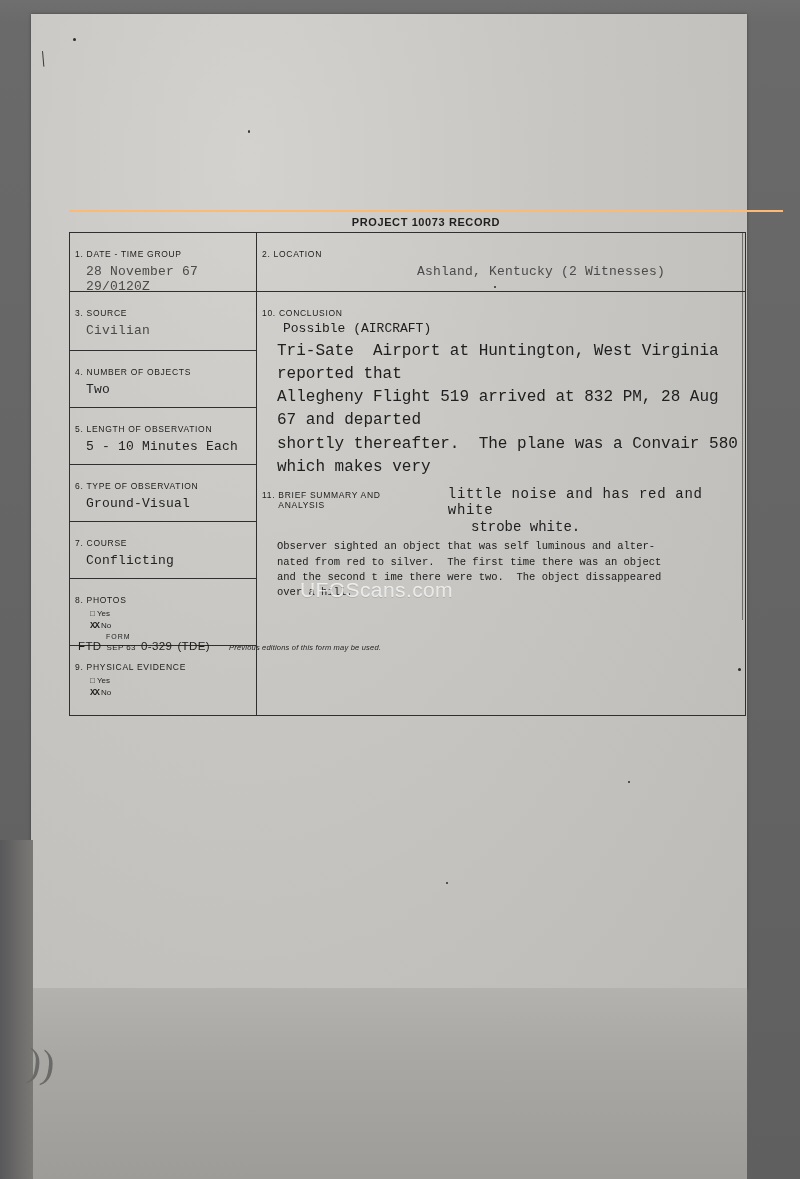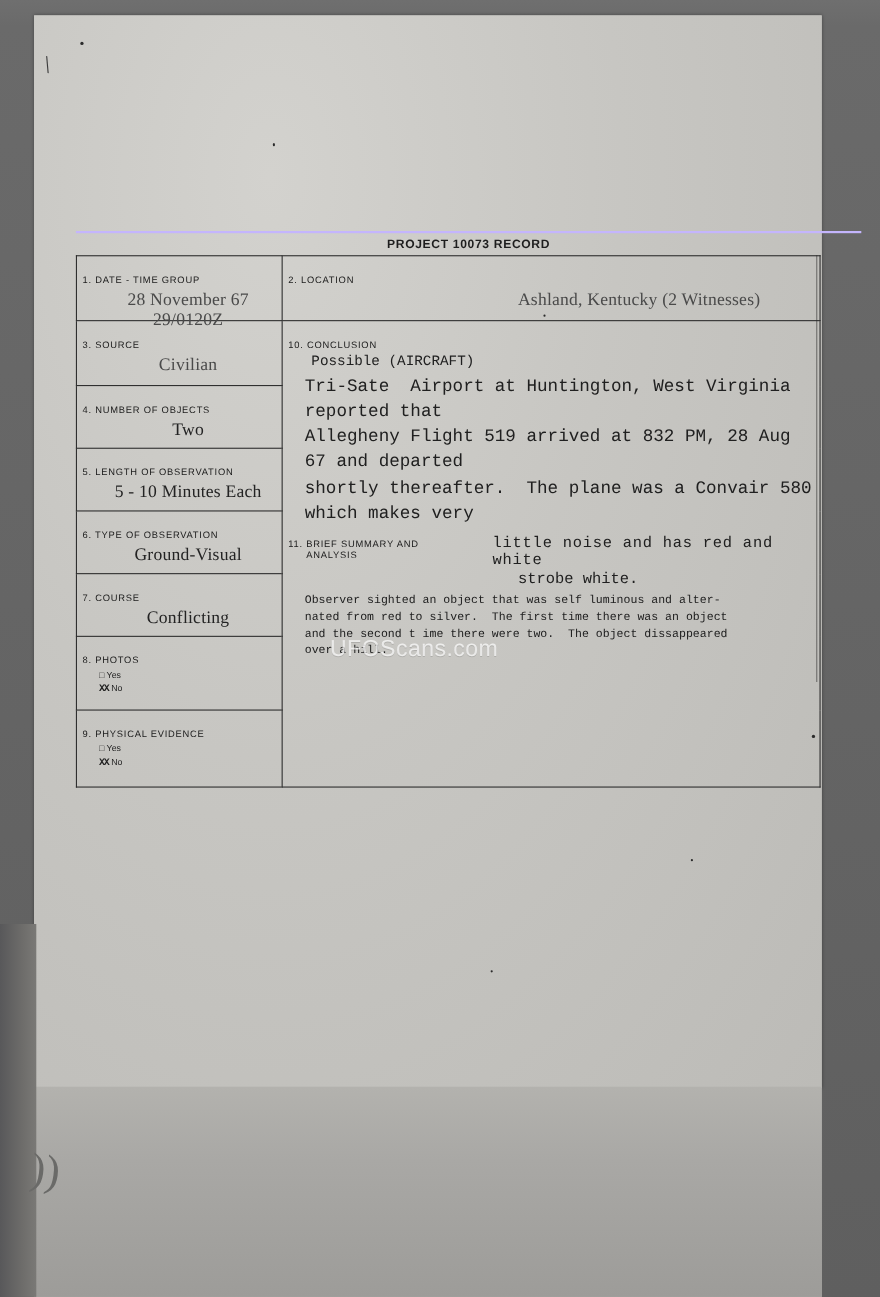--- a/index.html
+++ b/index.html
@@ -53,21 +53,21 @@
     width: 33px;
     height: 339px;
     background: linear-gradient(90deg,#58585a 0%, #6d6c6a 60%, #7a7976 100%);
   }
   
   .form {
     position: absolute;
     left: 69px;
     top: 210px;
     width: 714px;
-    border-top: 2px solid #c4b5fd;
+    border-top: 2px solid #fdba74;
   }
   .form-title {
     text-align: center;
     font-size: 11px;
     font-weight: bold;
     letter-spacing: 0.6px;
     color: #1e1e1e;
     padding: 4px 0 4px 0;
   }
   table.rec {
@@ -83,26 +83,25 @@
   .col-l { width: 186px; }
   .col-r { width: 488px; }
   .lbl {
     font-size: 8.5px;
     letter-spacing: 0.7px;
     color: #1b1b1b;
     padding: 4px 0 0 5px;
     font-family: "Liberation Sans", sans-serif;
   }
   .val {
-    font-family: Liberation Serif, serif;
-    font-size: 16px;
+    font-family: Liberation Mono, monospace;
+    font-size: 13px;
     color: #232323;
     padding: 5px 0 6px 16px;
     letter-spacing: 0.2px;
-    text-align: center;
   }
   .val.dim { color: #4a4a4a; }
   .cellbox { min-height: 20px; position: relative; margin-top: 12px; }
   .h-row1 { height: 46px; }
   .h-row2 { height: 46px; }
   .h-row3 { height: 44px; }
   .h-row4 { height: 44px; }
   .h-row5 { height: 44px; }
 
   .checks {
@@ -380,13 +379,23 @@
         </td>
       </tr>
     </tbody>
       </table>
   </div>
 
   <div class="vline-right"></div>
 
   <div class="watermark">UFOScans.com</div>
 
+  <div class="footer">
+    <div class="fsmall">FORM</div>
+    <div class="fmain">
+      <span>FTD</span>
+      <span class="sep63">SEP 63</span>
+      <span>0-329</span>
+      <span>(TDE)</span>
+      <span class="fnote">Previous editions of this form may be used.</span>
+    </div>
+  </div>
 </div>
 
 </body></html>

